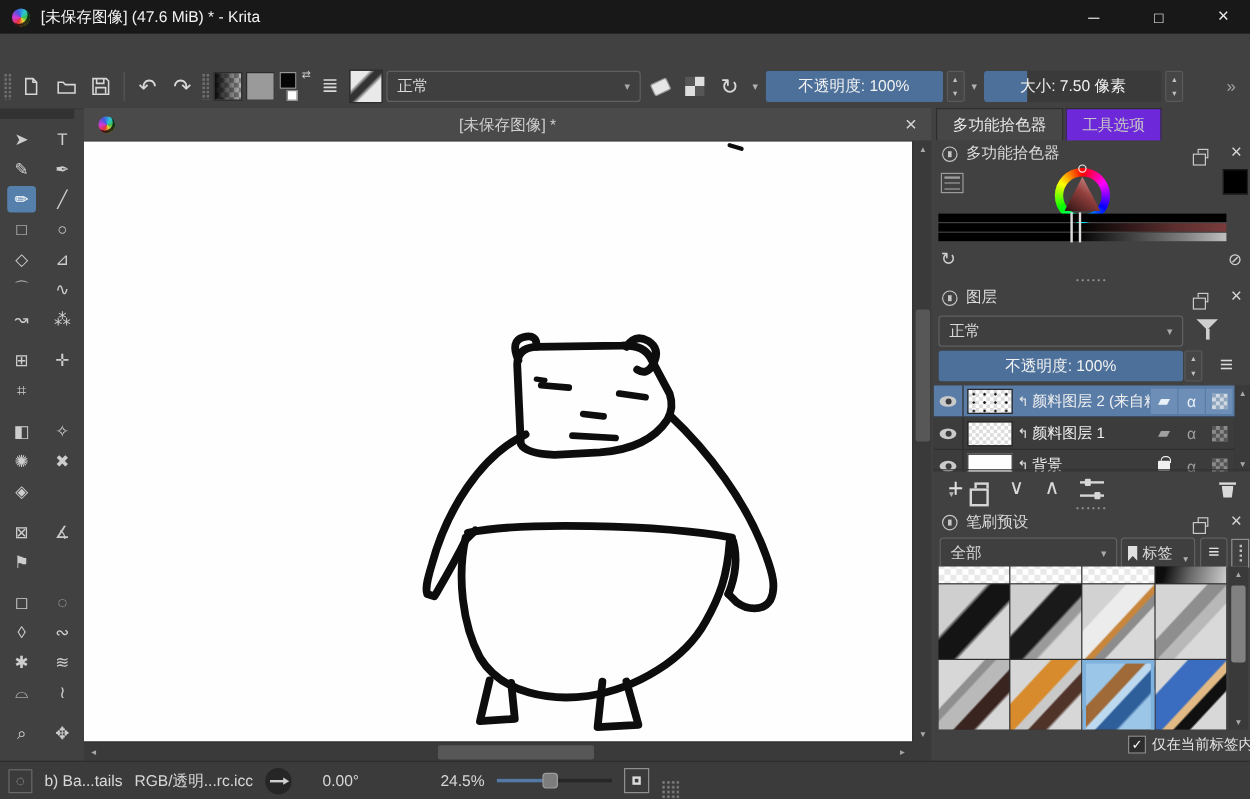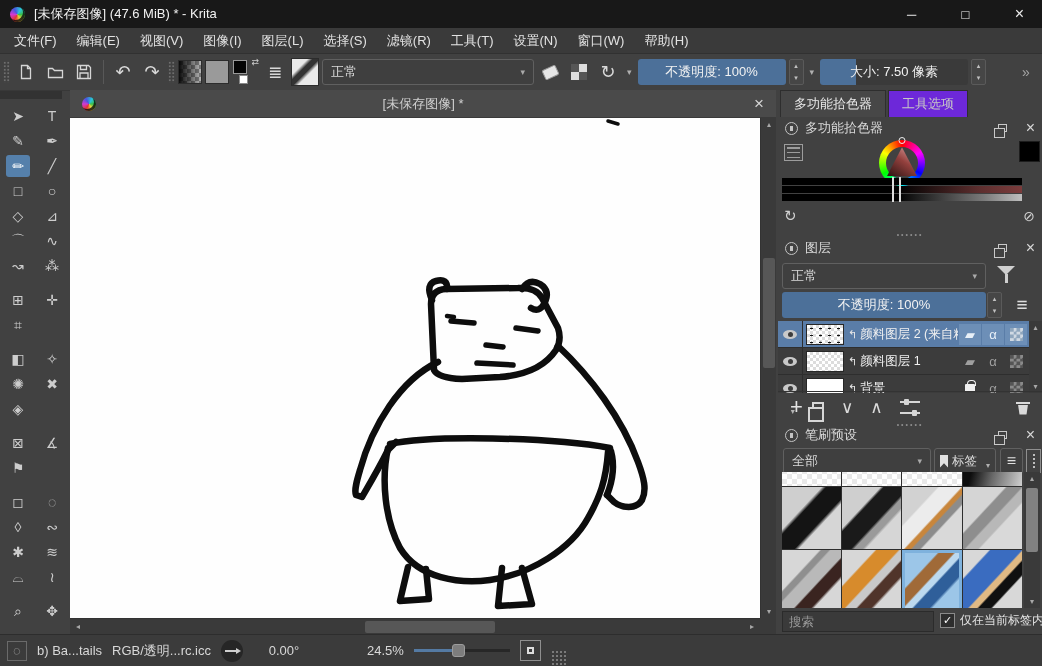--- a/index.html
+++ b/index.html
@@ -202,33 +202,20 @@
 
   <div class="titlebar">
     <span class="app-icon"></span>
     <span class="title-text">[未保存图像] (47.6 MiB) * - Krita</span>
     <span class="flex1"></span>
     <span class="winbtn">─</span>
     <span class="winbtn">□</span>
     <span class="winbtn" style="font-size:16px">×</span>
   </div>
 
-  <div class="menubar">
-      <span class="menu-item">文件(F)</span>
-      <span class="menu-item">编辑(E)</span>
-      <span class="menu-item">视图(V)</span>
-      <span class="menu-item">图像(I)</span>
-      <span class="menu-item">图层(L)</span>
-      <span class="menu-item">选择(S)</span>
-      <span class="menu-item">滤镜(R)</span>
-      <span class="menu-item">工具(T)</span>
-      <span class="menu-item">设置(N)</span>
-      <span class="menu-item">窗口(W)</span>
-      <span class="menu-item">帮助(H)</span>
-    </div>
 
   <div class="toolbar">
     <span class="grip-v"></span>
     <span class="tbtn">
       <svg width="16" height="16" viewBox="0 0 16 16">
           <path d="M3.5 1.5h6l3 3v10h-9z"></path>
           <path d="M9.5 1.5v3h3"></path>
         </svg>
     </span>
     <span class="tbtn">
@@ -527,21 +514,20 @@
             <div class="bcell c9"></div>
             <div class="bcell c10 selected"></div>
             <div class="bcell c11"></div>
           </div>
       </div>
       <div class="pb-scroll">
         <span class="sarrow" style="top:0">▴</span>
         <span class="pb-thumb"></span>
         <span class="sarrow" style="bottom:0">▾</span>
       </div>
-      <input class="pb-search" placeholder="搜索" style="">
       <span class="chkwrap">
         <span class="chk">✓</span>
         <span class="chk-label">仅在当前标签内搜索</span>
       </span>
     </div>
   </div>
 
   <div class="statusbar">
     <span class="sb-selicon">◌</span>
     <span class="sb-text">b) Ba...tails</span>

